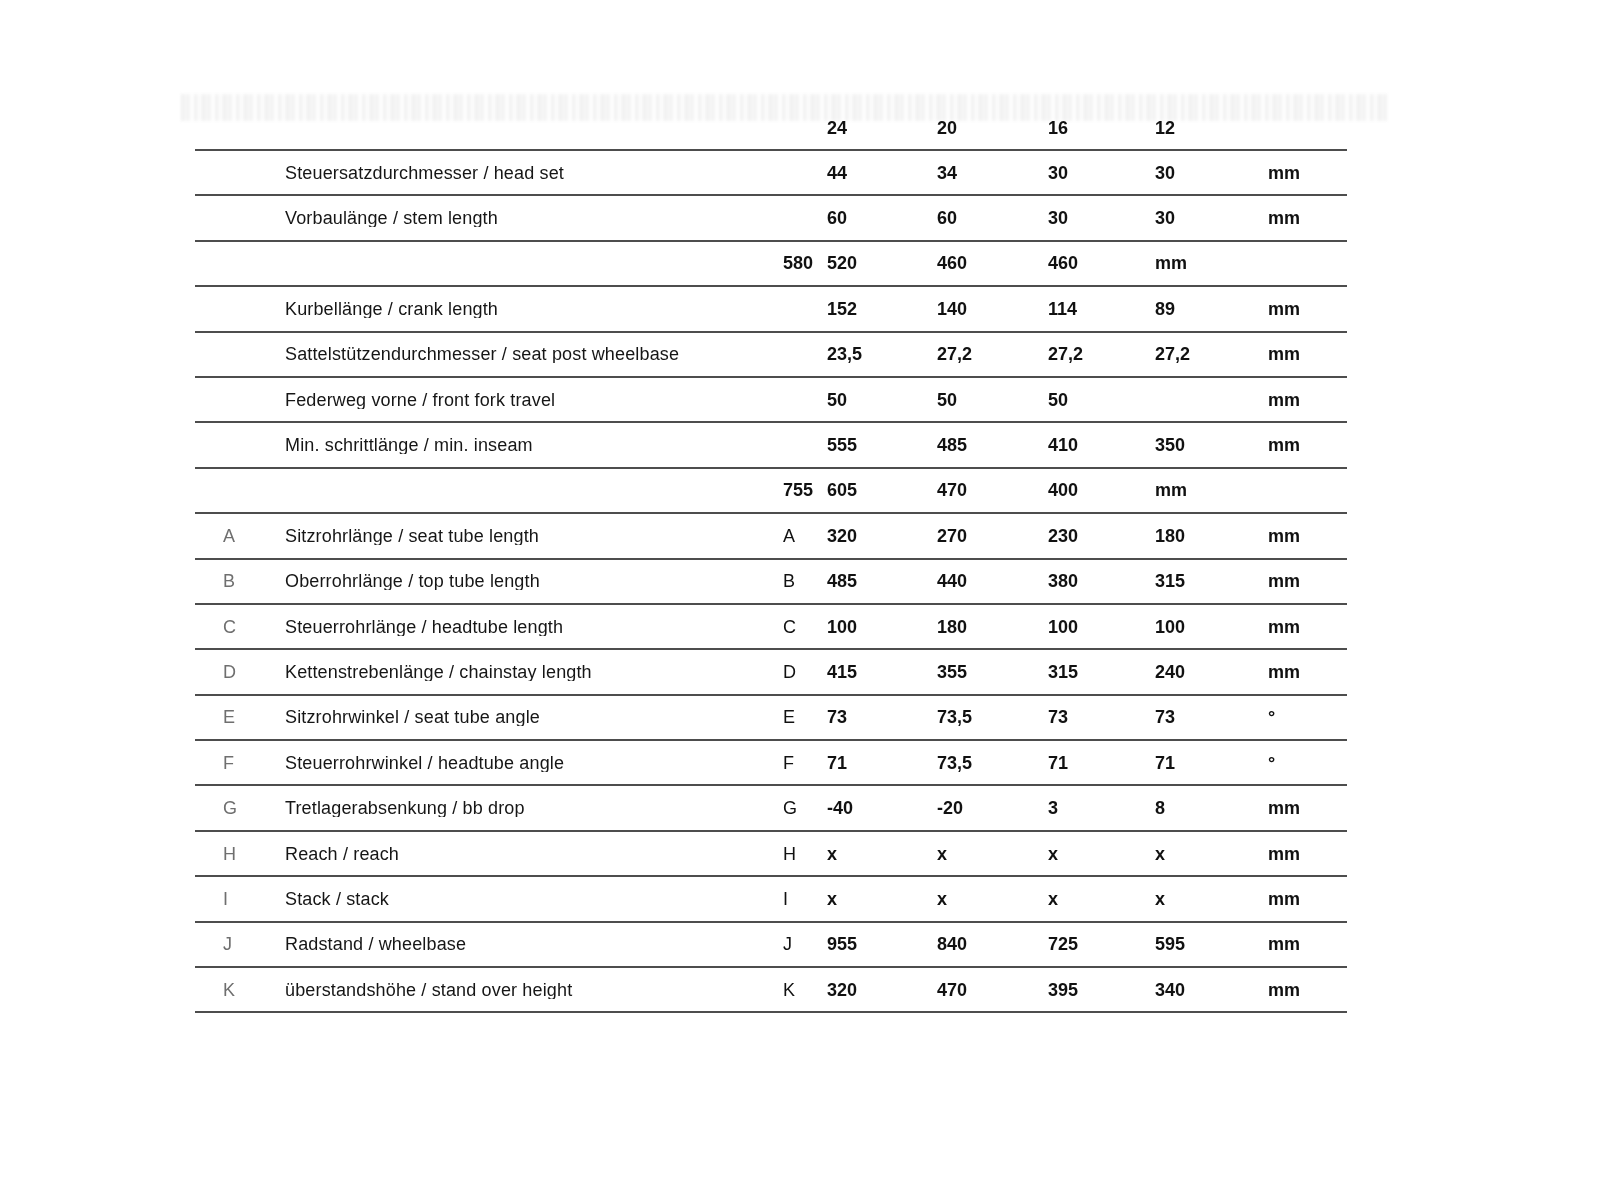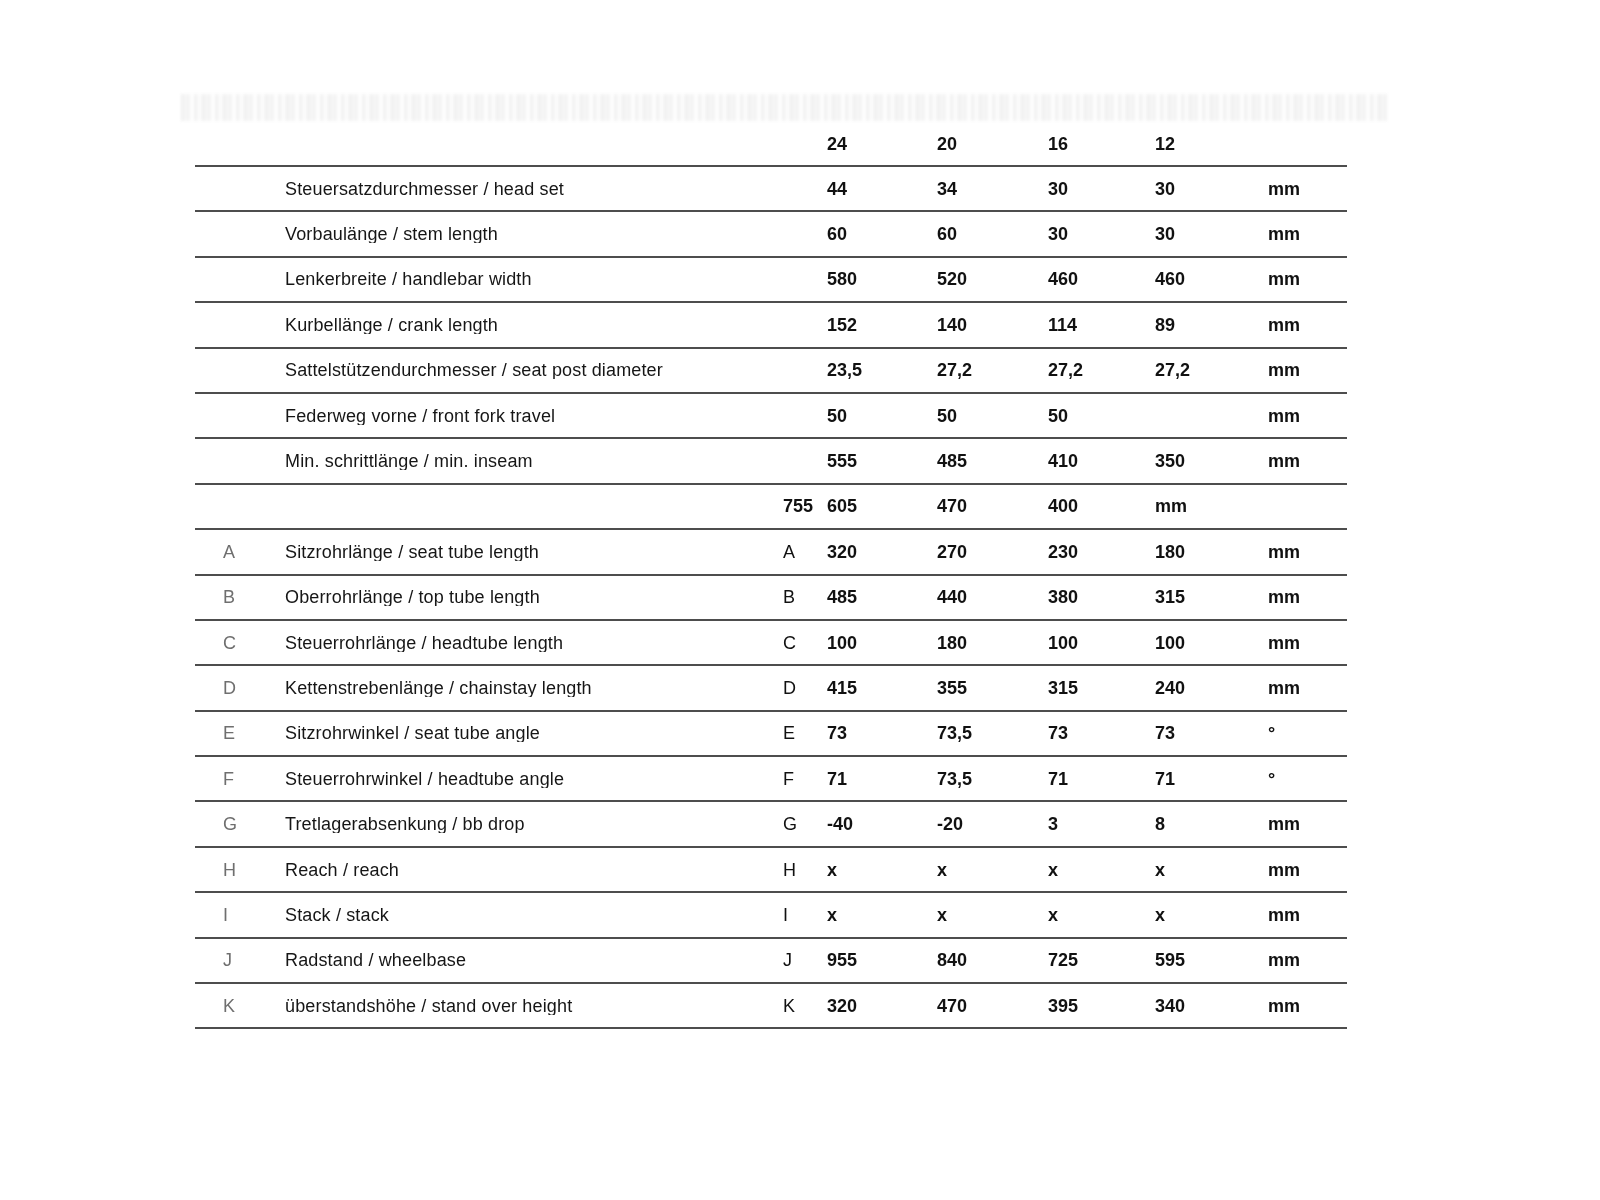--- a/index.html
+++ b/index.html
@@ -30,21 +30,21 @@
       #ffffff 9px 13px,
       #eeeeee 13px 16px,
       #fbfbfb 16px 21px
     );
     filter: blur(1.6px);
     opacity: 0.8;
   }
   .table-wrap {
     position: absolute;
     left: 195px;
-    top: 122px;
+    top: 106px;
     width: 1152px;
     color: #161616;
   }
   .grid-row {
     display: grid;
     grid-template-columns: 90px 498px 44px 110px 111px 107px 113px 1fr;
     align-items: center;
     height: 45.4px;
     box-sizing: border-box;
   }
@@ -120,41 +120,40 @@
           <span class="cell label">Vorbaulänge / stem length</span>
           <span class="cell midletter"></span>
           <span class="cell num">60</span>
           <span class="cell num">60</span>
           <span class="cell num">30</span>
           <span class="cell num">30</span>
           <span class="cell unit">mm</span>
         </div>
         <div class="grid-row">
           <span class="cell letter"></span>
-          <span class="cell label">Lenkerbreite / handlebar width</span>
           <span class="cell midletter"></span>
           <span class="cell num">580</span>
           <span class="cell num">520</span>
           <span class="cell num">460</span>
           <span class="cell num">460</span>
           <span class="cell unit">mm</span>
         </div>
         <div class="grid-row">
           <span class="cell letter"></span>
           <span class="cell label">Kurbellänge / crank length</span>
           <span class="cell midletter"></span>
           <span class="cell num">152</span>
           <span class="cell num">140</span>
           <span class="cell num">114</span>
           <span class="cell num">89</span>
           <span class="cell unit">mm</span>
         </div>
         <div class="grid-row">
           <span class="cell letter"></span>
-          <span class="cell label">Sattelstützendurchmesser / seat post diameter</span>
+          <span class="cell label">Sattelstützendurchmesser / seat post wheelbase</span>
           <span class="cell midletter"></span>
           <span class="cell num">23,5</span>
           <span class="cell num">27,2</span>
           <span class="cell num">27,2</span>
           <span class="cell num">27,2</span>
           <span class="cell unit">mm</span>
         </div>
         <div class="grid-row">
           <span class="cell letter"></span>
           <span class="cell label">Federweg vorne / front fork travel</span>

